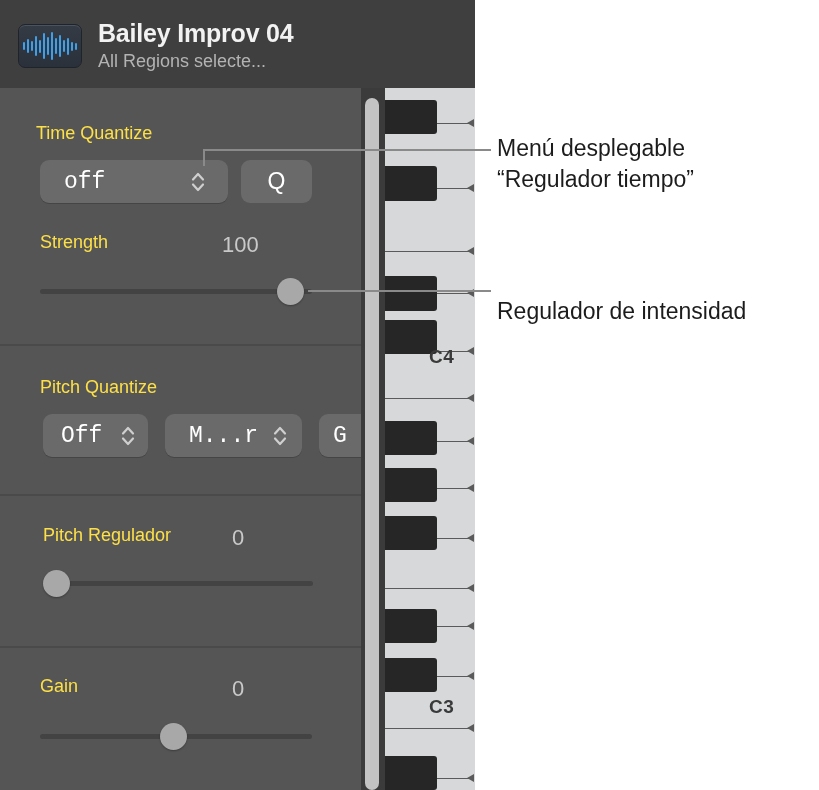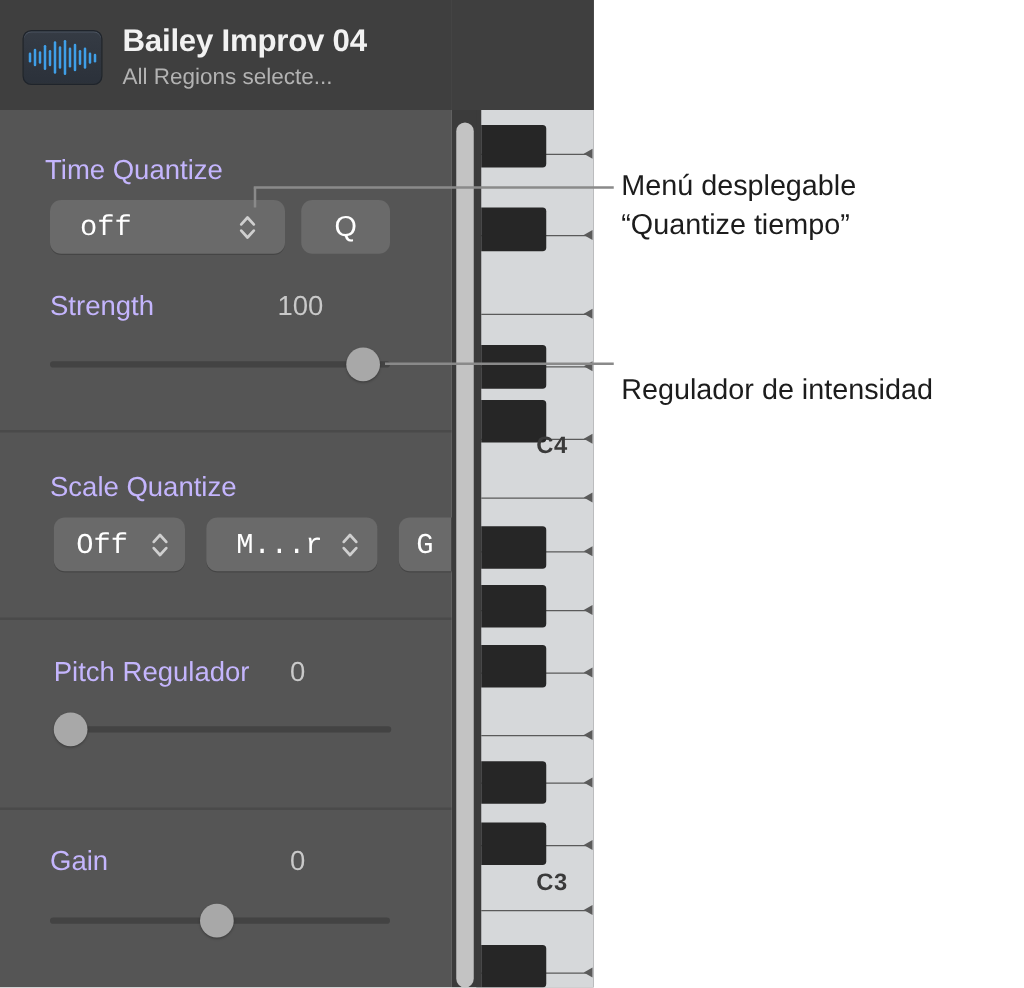--- a/index.html
+++ b/index.html
@@ -46,21 +46,21 @@
   .hdr-btn{
     position:absolute;left:377px;top:25px;width:68px;height:38px;
     background:#5c5c5c;border-radius:8px;
     display:flex;align-items:center;justify-content:center;
   }
   .hdr-btn svg{display:block;}
   .divider{
     position:absolute;left:0;width:361px;height:2px;background:#4a4a4a;
   }
   .sec-label{
-    position:absolute;font-size:22px;color:#c4b5fd;white-space:nowrap;
+    position:absolute;font-size:18px;color:#fde047;white-space:nowrap;
   }
   .sec-value{
     position:absolute;font-size:22px;color:#c9c9c9;white-space:nowrap;
   }
 
   
   .popup{
     position:absolute;height:43px;background:#6a6a6a;border-radius:9px;
     box-shadow:0 1px 0 rgba(0,0,0,.18);
     display:flex;align-items:center;
@@ -193,21 +193,21 @@
     <div class="sec-label" style="left:40px;top:232px;">Strength</div>
     <div class="sec-value" style="left:222px;top:232px;width:90px;">100</div>
 
     <div class="slider" style="left:40px;top:278px;width:272px;">
       <div class="track"></div>
       <div class="knob" style="left:237px;"></div>
     </div>
 
     <div class="divider" style="top:344px;"></div>
 
-    <div class="sec-label" style="left:40px;top:377px;">Scale Quantize</div>
+    <div class="sec-label" style="left:40px;top:377px;">Pitch Quantize</div>
 
     <div class="popup" style="left:43px;top:414px;width:105px;">
       <span class="pu-text" style="margin-left:18px;">Off</span>
       <span class="chev" style="right:12px;top:10px;">
         <svg width="16" height="24" viewBox="0 0 16 24">
           <path d="M3 9.5 L8 4 L13 9.5" fill="none" stroke="#cfcfcf" stroke-width="2.2" stroke-linecap="round" stroke-linejoin="round"></path>
           <path d="M3 14.5 L8 20 L13 14.5" fill="none" stroke="#cfcfcf" stroke-width="2.2" stroke-linecap="round" stroke-linejoin="round"></path>
         </svg>
       </span>
     </div>
@@ -311,21 +311,21 @@
       <div class="klabel" style="left:44px;top:258px;">C4</div>
       <div class="klabel" style="left:44px;top:608px;">C3</div>
     </div>
   </div>
 
   <div class="lead lead-v" style="left:203px;top:150px;height:16px;"></div>
   <div class="lead lead-h" style="left:203px;top:149px;width:288px;"></div>
 
   <div class="callout-text" style="left:497px;top:133px;">
     <div>Menú desplegable</div>
-    <div>“Quantize tiempo”</div>
+    <div>“Regulador tiempo”</div>
   </div>
 
   <div class="lead lead-h" style="left:308px;top:290px;width:183px;"></div>
 
   <div class="callout-text" style="left:497px;top:275px;margin-top:21px;">
     <div>Regulador de intensidad</div>
   </div>
 
 </div>
 

